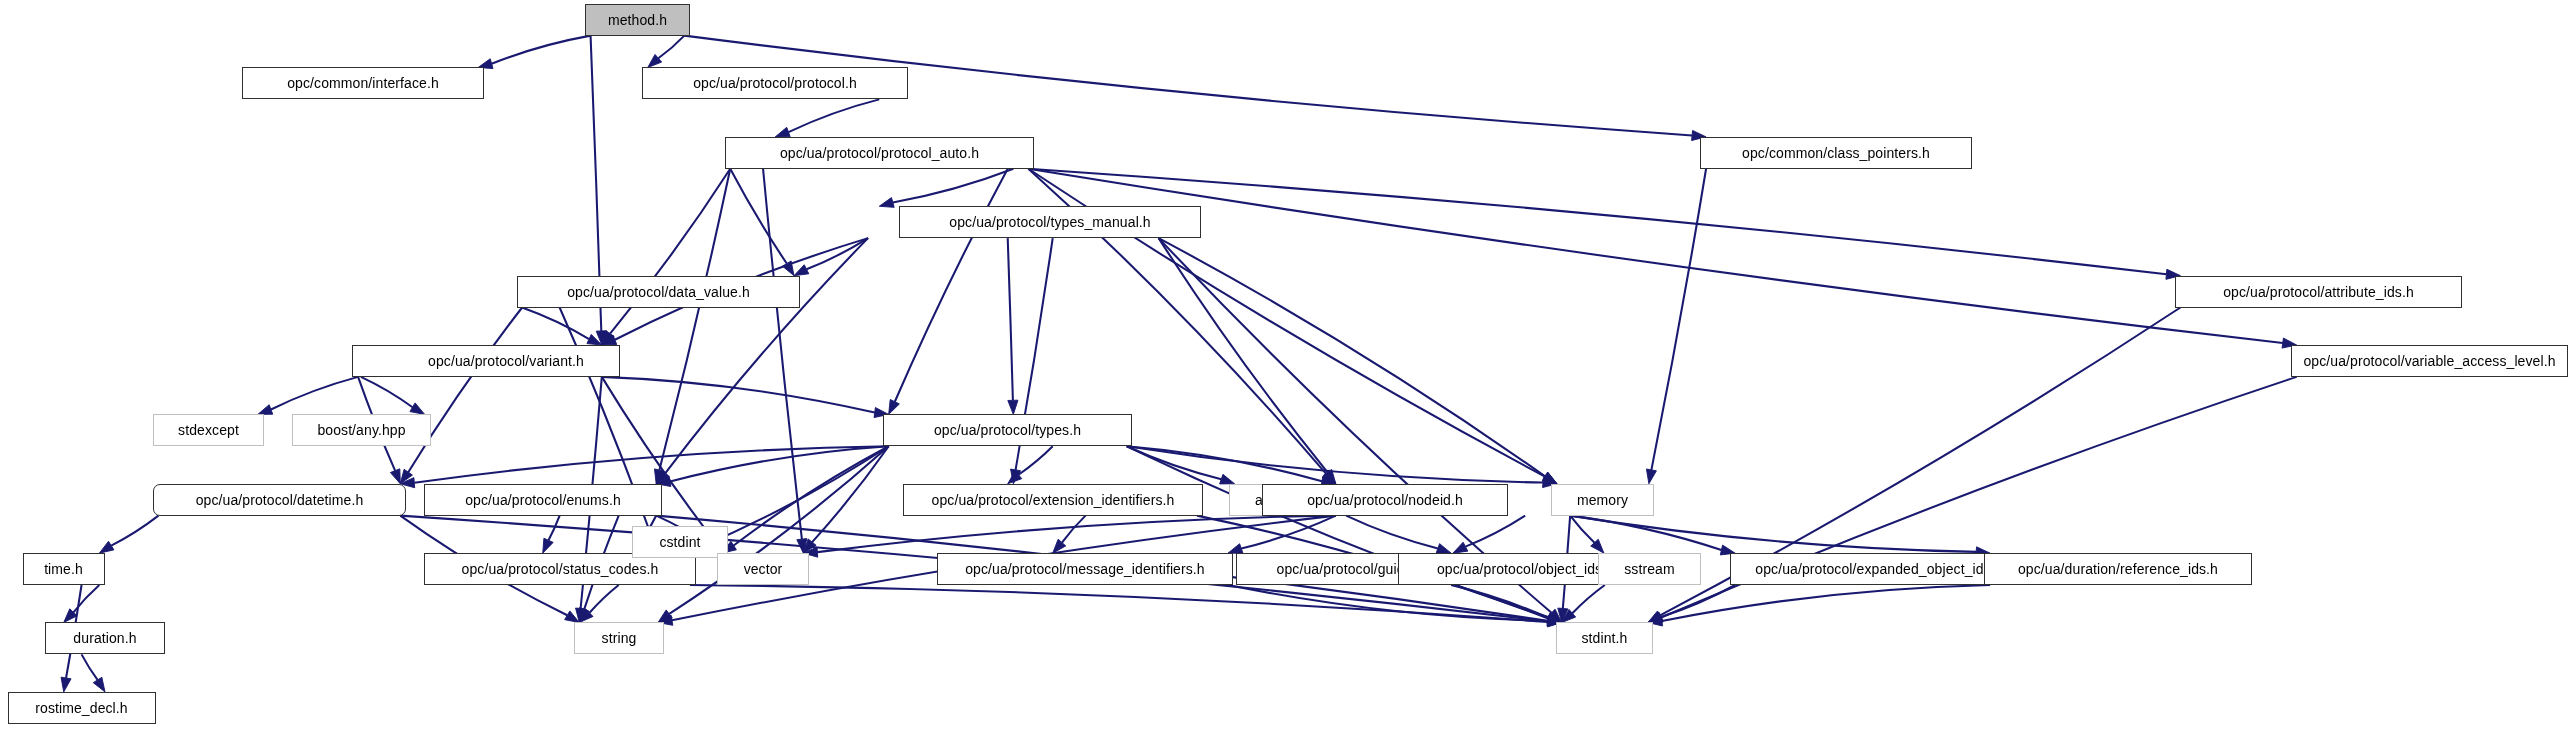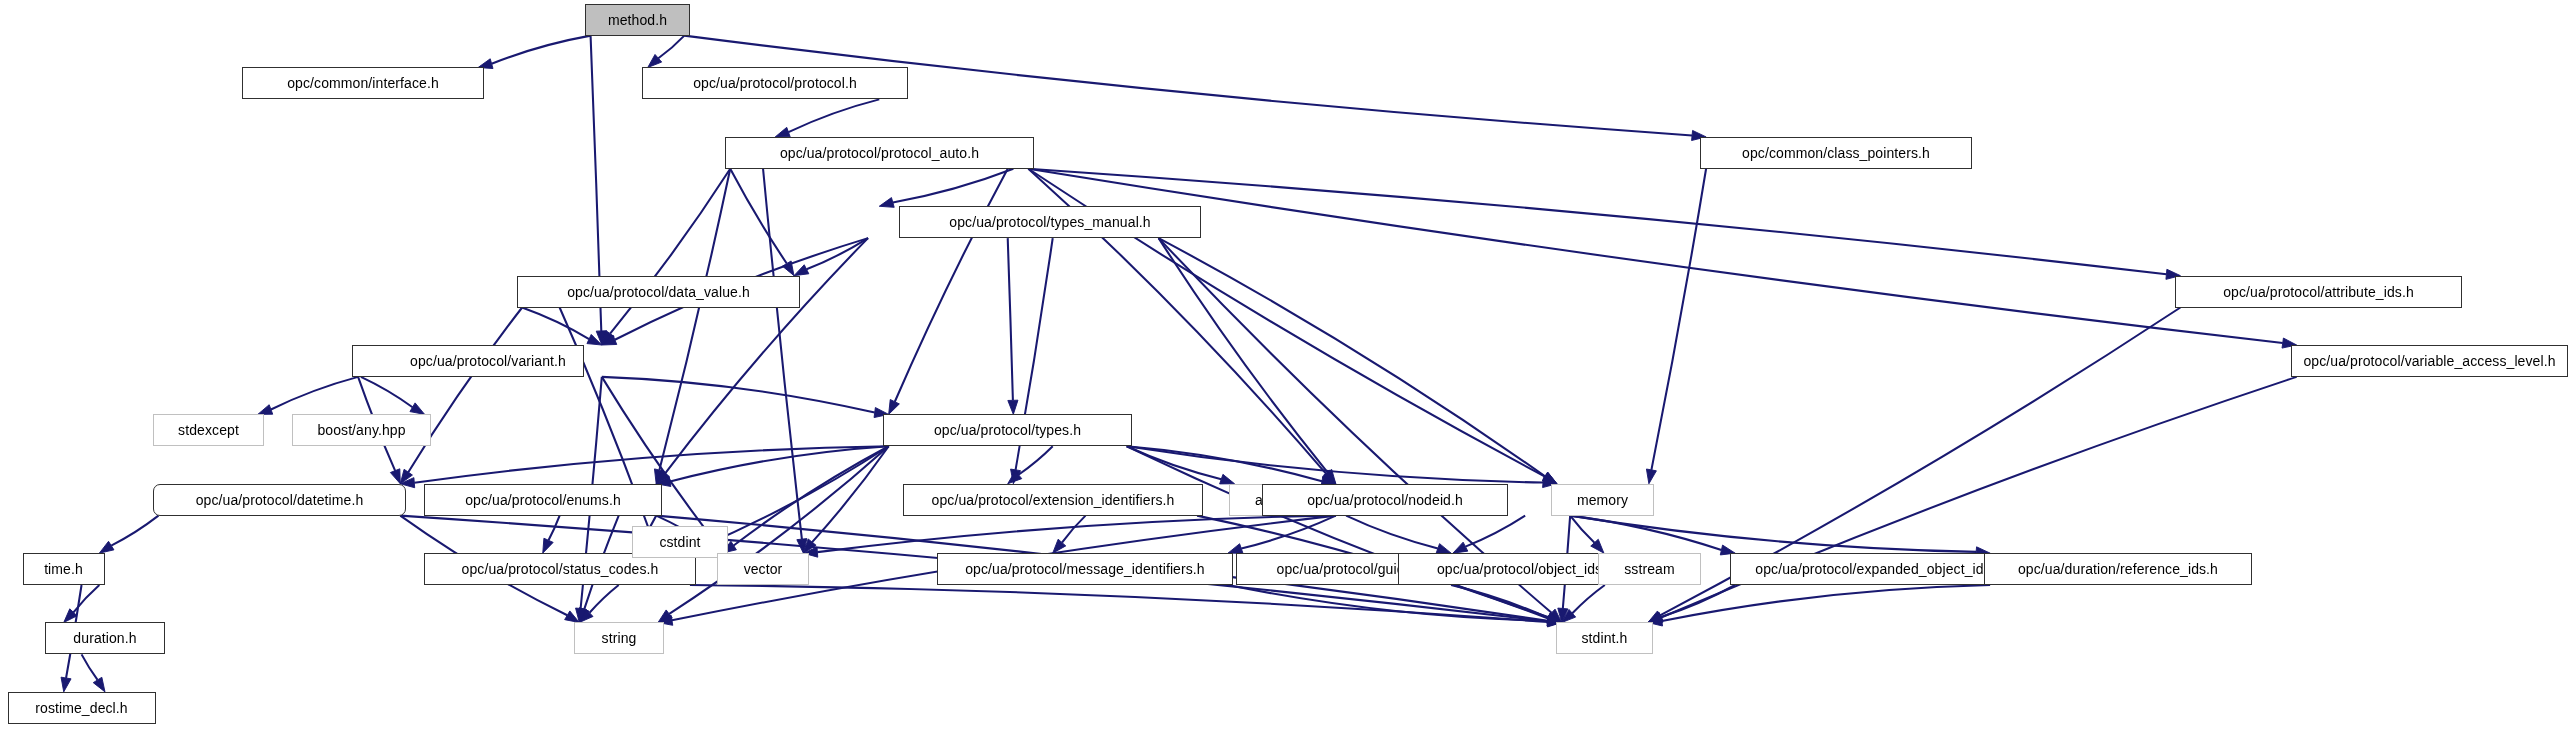--- a/index.html
+++ b/index.html
@@ -242,21 +242,21 @@
       </div>
       <div class="node local" style="left: 862px; top: 206px; width: 302px; height: 32px; margin-left: 37px;">
         <span class="node-label">opc/ua/protocol/types_manual.h</span>
       </div>
       <div class="node local" style="left: 517px; top: 276px; width: 283px; height: 32px; text-align: center;">
         <span class="node-label">opc/ua/protocol/data_value.h</span>
       </div>
       <div class="node local" style="left: 2175px; top: 276px; width: 287px; height: 32px;">
         <span class="node-label">opc/ua/protocol/attribute_ids.h</span>
       </div>
-      <div class="node local" style="left: 352px; top: 345px; width: 232px; height: 32px; padding-left: 40px;">
+      <div class="node local" style="left: 352px; top: 345px; width: 268px; height: 32px; padding-left: 40px;">
         <span class="node-label">opc/ua/protocol/variant.h</span>
       </div>
       <div class="node local" style="left: 2291px; top: 345px; width: 277px; height: 32px;">
         <span class="node-label">opc/ua/protocol/variable_access_level.h</span>
       </div>
       <div class="node system" style="left: 153px; top: 414px; width: 111px; height: 32px; justify-content: center;">
         <span class="node-label">stdexcept</span>
       </div>
       <div class="node system" style="left: 292px; top: 414px; width: 139px; height: 32px;">
         <span class="node-label">boost/any.hpp</span>

